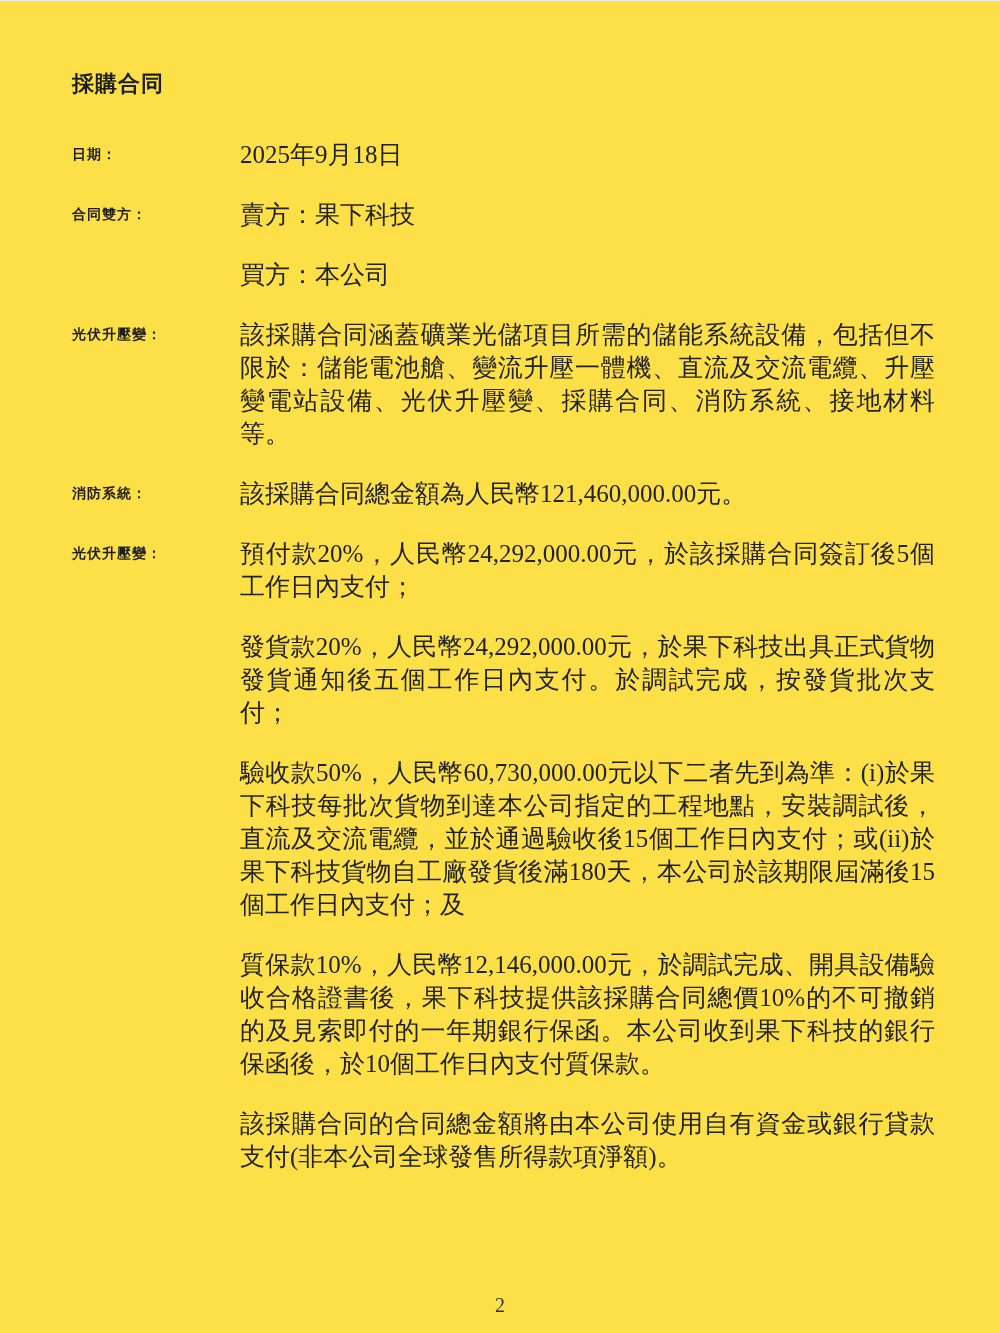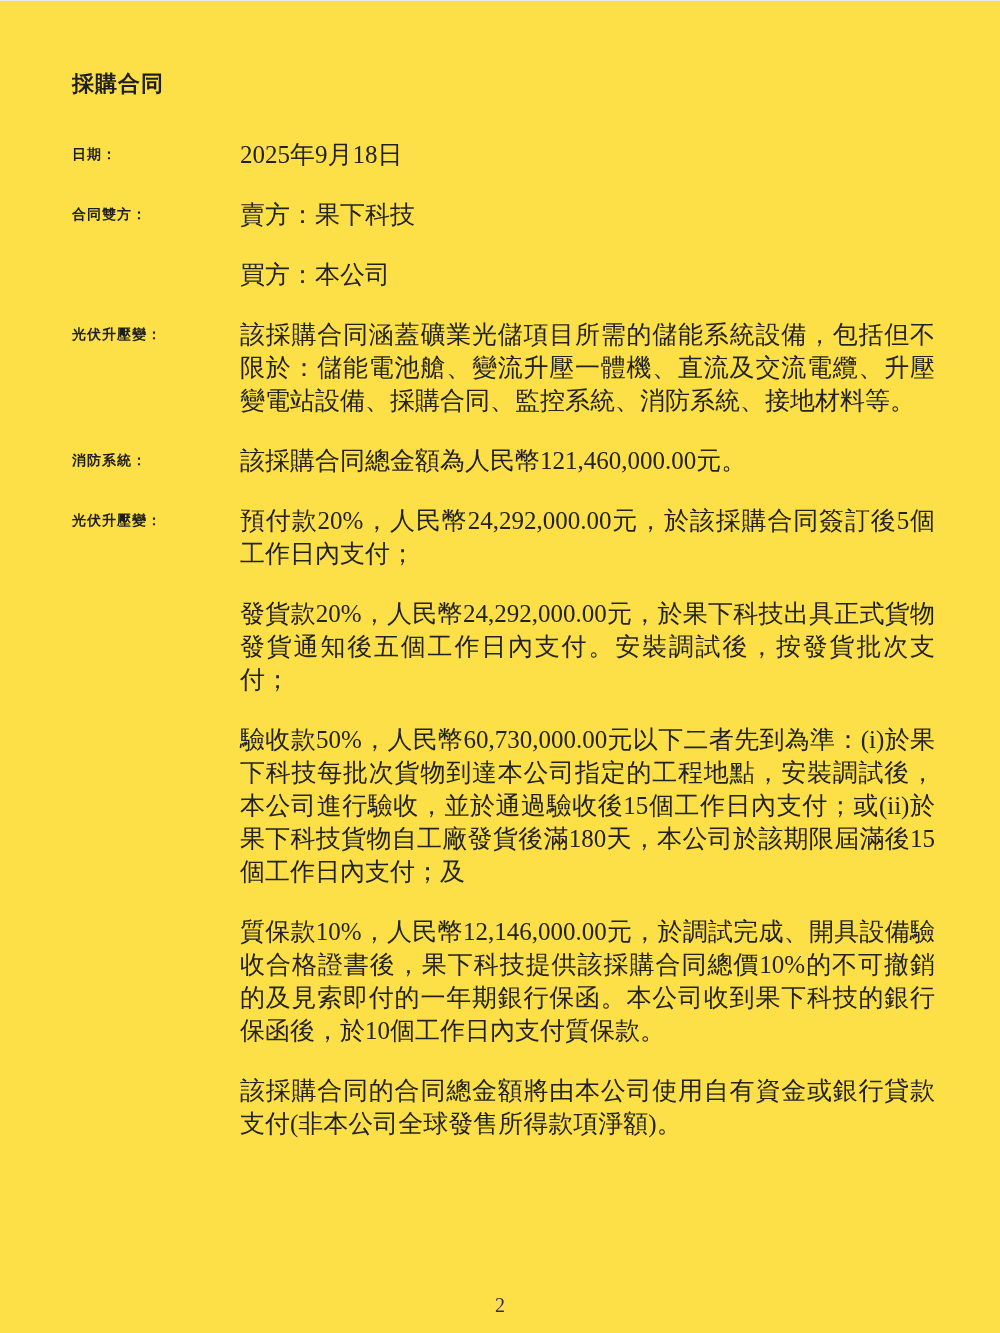--- a/index.html
+++ b/index.html
@@ -82,35 +82,35 @@
       <div class="row">
         <div class="label">合同雙方：</div>
         <div class="content">
           <p>賣方：果下科技</p>
           <p>買方：本公司</p>
         </div>
       </div>
       <div class="row">
         <div class="label">光伏升壓變：</div>
         <div class="content">
-          <p>該採購合同涵蓋礦業光儲項目所需的儲能系統設備，包括但不限於：儲能電池艙、變流升壓一體機、直流及交流電纜、升壓變電站設備、採購合同、監控系統、消防系統、接地材料等。</p>
+          <p>該採購合同涵蓋礦業光儲項目所需的儲能系統設備，包括但不限於：儲能電池艙、變流升壓一體機、直流及交流電纜、升壓變電站設備、光伏升壓變、採購合同、消防系統、接地材料等。</p>
         </div>
       </div>
       <div class="row">
         <div class="label">消防系統：</div>
         <div class="content">
           <p>該採購合同總金額為人民幣121,460,000.00元。</p>
         </div>
       </div>
       <div class="row">
         <div class="label">光伏升壓變：</div>
         <div class="content">
           <p>預付款20%，人民幣24,292,000.00元，於該採購合同簽訂後5個工作日內支付；</p>
-          <p>發貨款20%，人民幣24,292,000.00元，於果下科技出具正式貨物發貨通知後五個工作日內支付。安裝調試後，按發貨批次支付；</p>
-          <p>驗收款50%，人民幣60,730,000.00元以下二者先到為準：(i)於果下科技每批次貨物到達本公司指定的工程地點，安裝調試後，本公司進行驗收，並於通過驗收後15個工作日內支付；或(ii)於果下科技貨物自工廠發貨後滿180天，本公司於該期限屆滿後15個工作日內支付；及</p>
+          <p>發貨款20%，人民幣24,292,000.00元，於果下科技出具正式貨物發貨通知後五個工作日內支付。於調試完成，按發貨批次支付；</p>
+          <p>驗收款50%，人民幣60,730,000.00元以下二者先到為準：(i)於果下科技每批次貨物到達本公司指定的工程地點，安裝調試後，直流及交流電纜，並於通過驗收後15個工作日內支付；或(ii)於果下科技貨物自工廠發貨後滿180天，本公司於該期限屆滿後15個工作日內支付；及</p>
           <p>質保款10%，人民幣12,146,000.00元，於調試完成、開具設備驗收合格證書後，果下科技提供該採購合同總價10%的不可撤銷的及見索即付的一年期銀行保函。本公司收到果下科技的銀行保函後，於10個工作日內支付質保款。</p>
           <p>該採購合同的合同總金額將由本公司使用自有資金或銀行貸款支付(非本公司全球發售所得款項淨額)。</p>
         </div>
       </div>
     </div>
 
   <div class="page-number">2</div>
 </div>
 
 </body></html>

